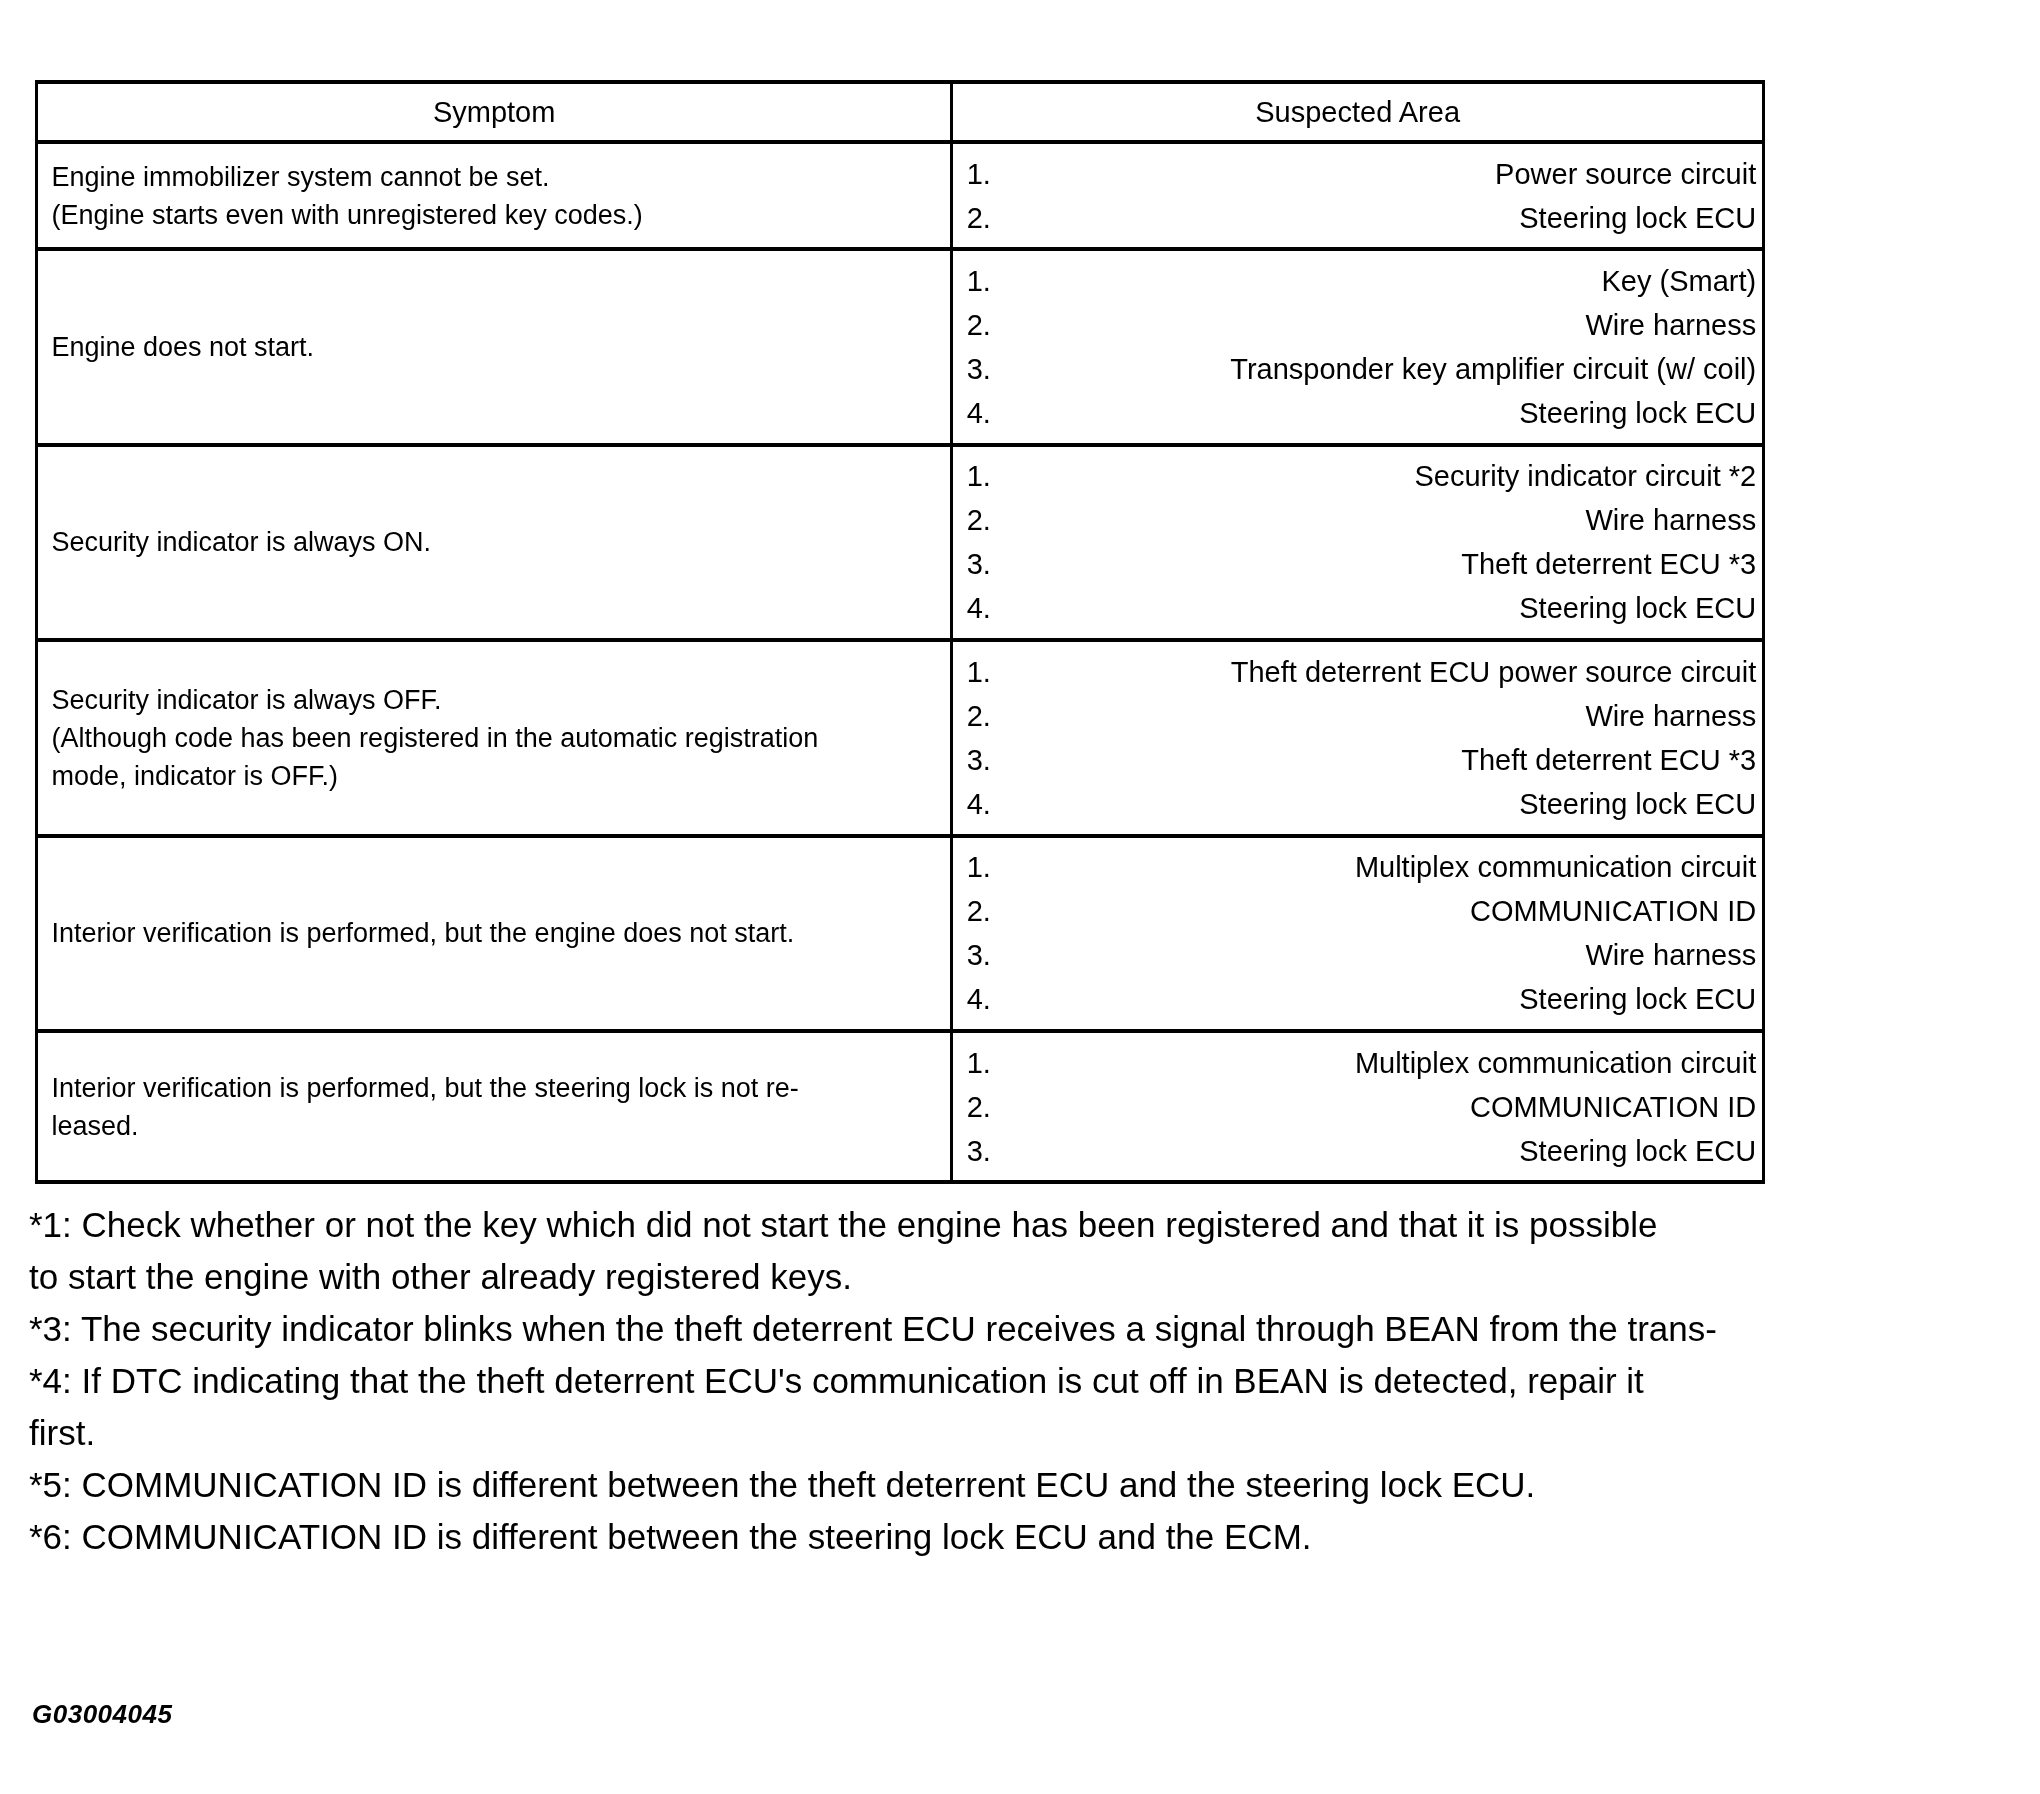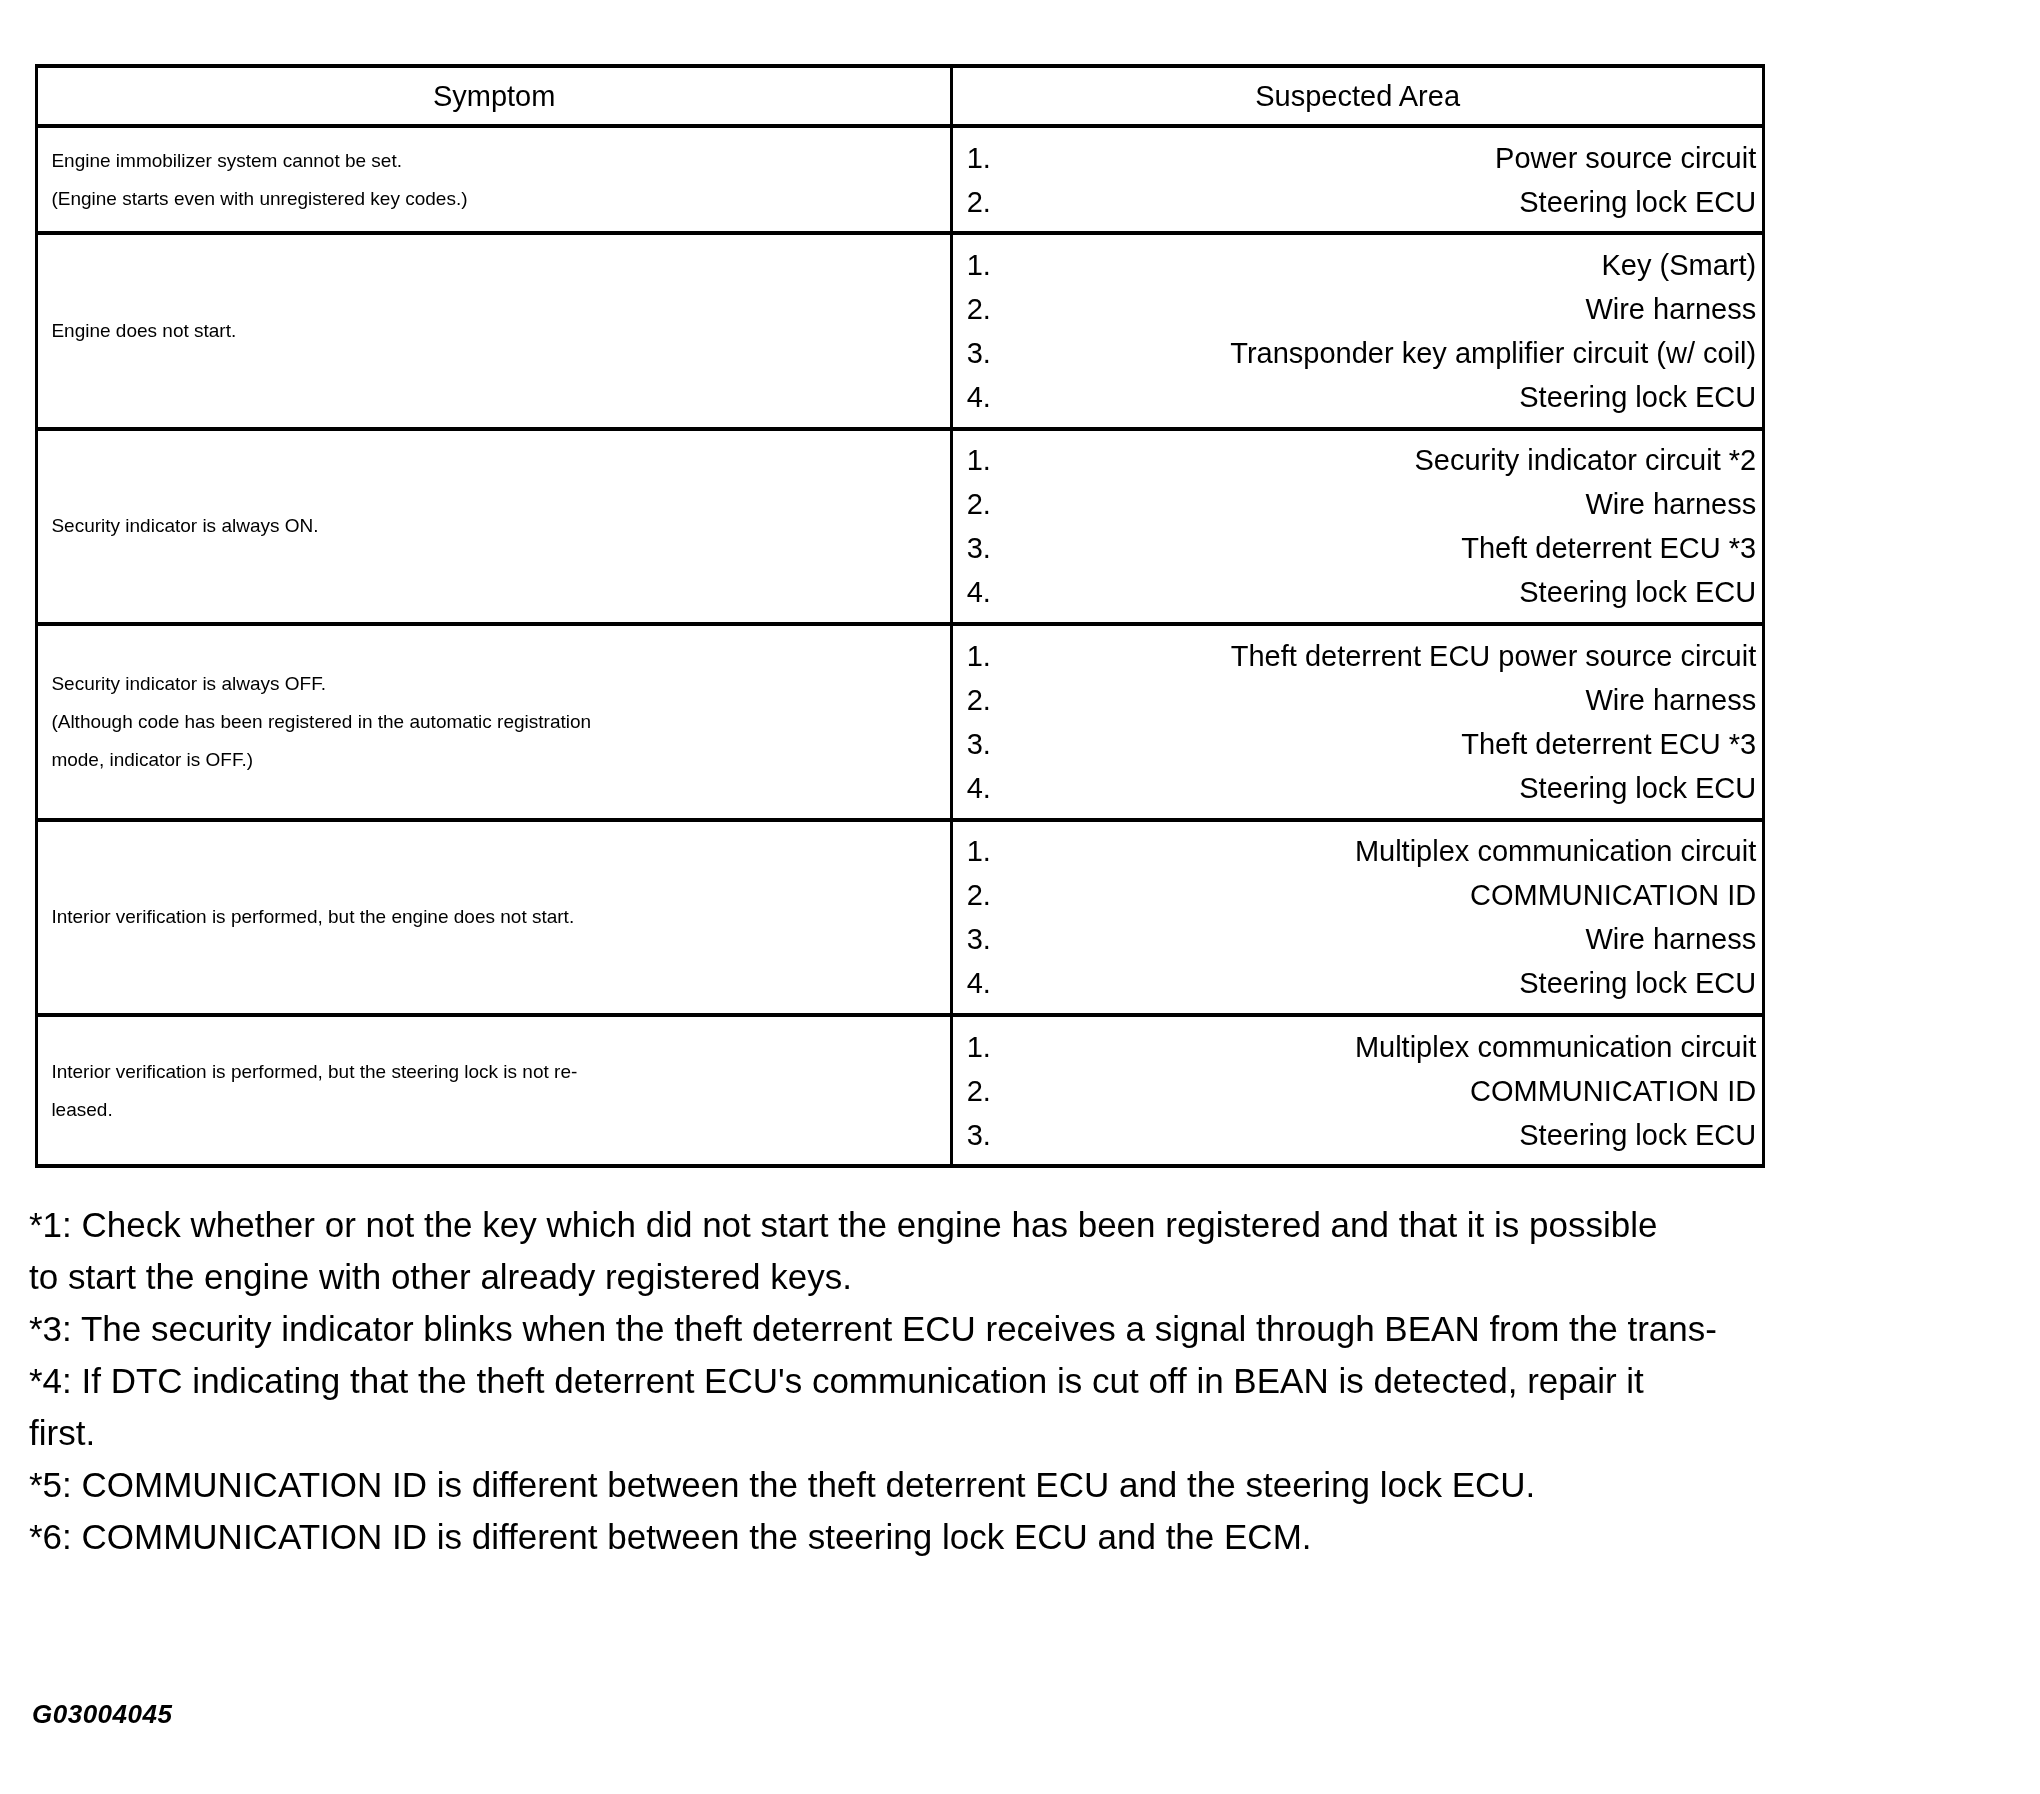--- a/index.html
+++ b/index.html
@@ -14,21 +14,21 @@
     width: 2041px;
     height: 1795px;
     background: #ffffff;
     overflow: hidden;
   }
 
   
   table.symptom-table {
     position: absolute;
     left: 35px;
-    top: 64px;
+    top: 80px;
     width: 1730px;
     border-collapse: collapse;
     table-layout: fixed;
   }
   table.symptom-table col.col-symptom { width: 53%; }
   table.symptom-table col.col-area    { width: 47%; }
 
   table.symptom-table th,
   table.symptom-table td {
     border-left: 3.8px solid #000;
@@ -43,21 +43,21 @@
     font-weight: 400;
     text-align: center;
     vertical-align: middle;
     padding: 0;
   }
   td.symptom-cell {
     vertical-align: middle;
     padding: 9.6px 17.3px 9.6px 13.4px;
   }
   .sym-line {
-    font-size: 19px;
+    font-size: 27px;
     line-height: 38px;
     white-space: nowrap;
   }
   td.area-cell {
     vertical-align: middle;
     padding: 7.7px 5.8px 7.7px 13.4px;
   }
   .area-item {
     display: flex;
     align-items: baseline;

